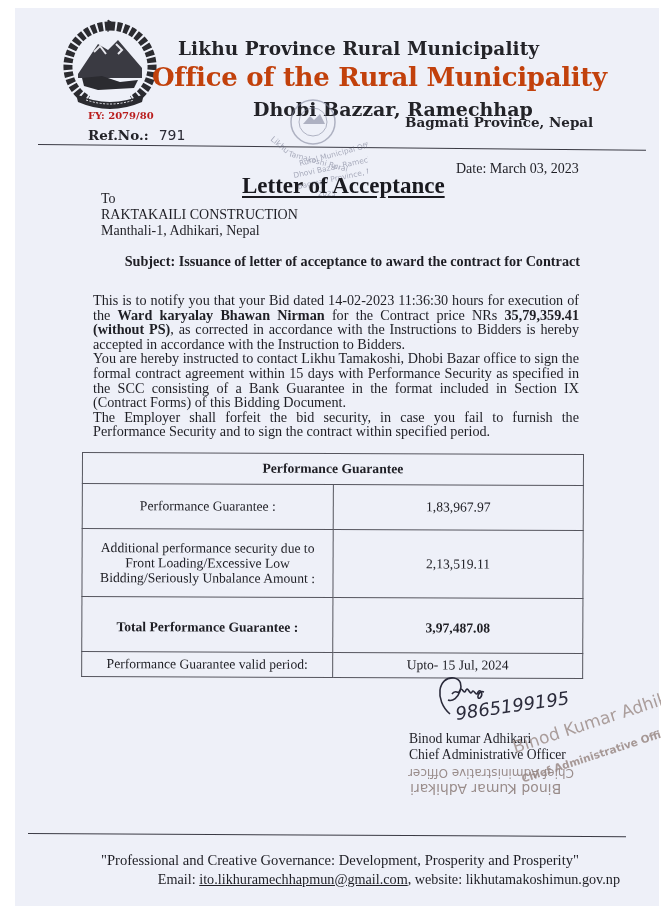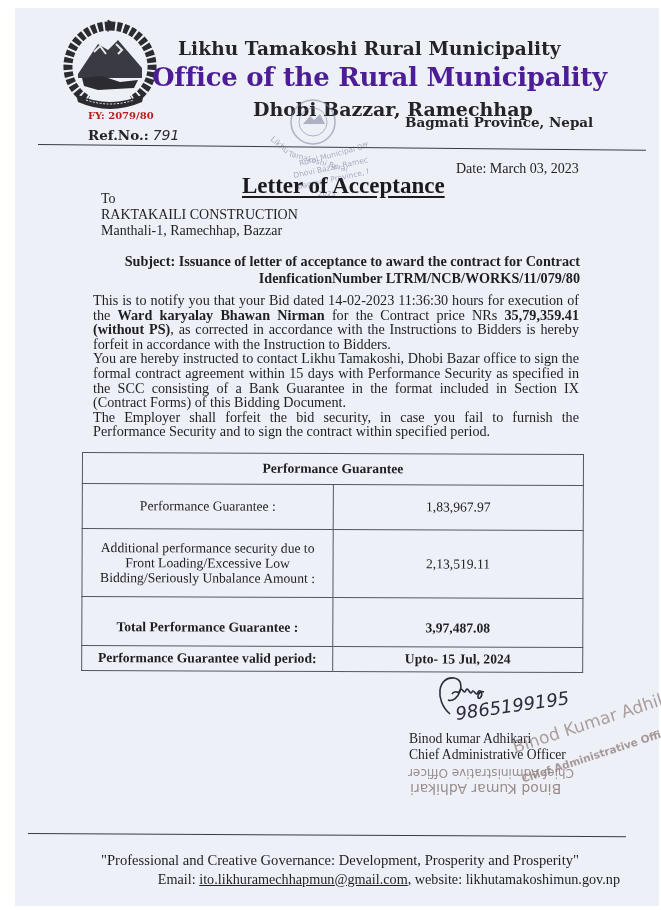--- a/index.html
+++ b/index.html
@@ -9,25 +9,25 @@
   }
   .paper {
     position:absolute; left:15px; top:8px; width:644px; height:898px;
     background:#eef0f8;
   }
   .abs { position:absolute; }
   
   .emblem { position:absolute; left:58px; top:18px; width:104px; height:92px; }
   
   .h-muni { left:178px; top:38px; font-family:"DejaVu Serif", serif; font-weight:bold; font-size:18.5px; color:#232328; letter-spacing:0.1px; white-space:nowrap; }
-  .h-office { left:152px; top:62px; font-family:"DejaVu Serif", serif; font-weight:bold; font-size:26px; color:#4c1d95; white-space:nowrap; letter-spacing:-0.3px; }
+  .h-office { left:152px; top:62px; font-family:"DejaVu Serif", serif; font-weight:bold; font-size:26px; color:#c2410c; white-space:nowrap; letter-spacing:-0.3px; }
   .h-addr { left:253px; top:98px; font-family:"DejaVu Serif", serif; font-weight:bold; font-size:19px; color:#232328; white-space:nowrap; }
   .h-fy { left:88px; top:110px; font-family:"DejaVu Serif", serif; font-weight:bold; font-size:10px; color:#b91c1c; white-space:nowrap; }
   .h-ref { left:88px; top:127px; font-family:"DejaVu Serif", serif; font-weight:bold; font-size:13.5px; color:#232328; white-space:nowrap; }
-  .h-ref .hand { font-family:"DejaVu Sans", sans-serif; font-weight:normal; font-size:14px; color:#2a2a35; font-style:italic; margin-left:4px; }
+  .h-ref .hand { font-family:"DejaVu Sans", sans-serif; font-weight:normal; font-size:14px; color:#2a2a35; margin-left:10px; }
   .h-prov { left:405px; top:114px; font-family:"DejaVu Serif", serif; font-weight:bold; font-size:13.5px; color:#232328; white-space:nowrap; }
   .rule-top { left:38px; top:144px; width:608px; height:0; border-top:1.3px solid #3a3a44; transform:rotate(0.55deg); transform-origin:left center; }
   .rule-bottom { left:28px; top:833px; width:598px; height:0; border-top:1.3px solid #3a3a44; transform:rotate(0.3deg); transform-origin:left center; }
 
   
   .stamp { position:absolute; left:258px; top:92px; width:110px; height:110px; opacity:0.55; }
 
   .date { left:456px; top:161px; font-size:14px; white-space:nowrap; }
   .title { left:242px; top:173px; font-size:23px; font-weight:bold; text-decoration:underline; text-underline-offset:3px; white-space:nowrap; color:#1a1a20; }
   .to { left:93px; top:191px; font-size:14px; line-height:16px;margin-left:8px; }
@@ -38,22 +38,22 @@
   .body { left:93px; top:293px; width:486px; font-size:14.2px; line-height:14.6px; text-align:justify; }
   .body p { margin:0; }
   .body b { font-weight:bold; }
 
   
   .tbl { position:absolute; left:82px; top:452px; width:502px; border:1px solid #55555e; border-collapse:collapse; font-size:13.6px; transform:rotate(0.22deg); transform-origin:left top; }
   .tbl td { border:1px solid #55555e; text-align:center; vertical-align:middle; padding:0 6px; }
   .tbl .th { font-weight:bold; height:30px; }
   .tbl .r1 td { height:44px; }
   .tbl .r2 td { height:67px; line-height:15px;border-radius:10px; }
-  .tbl .r3 td { height:38px; font-weight:bold; vertical-align:bottom; padding-bottom:10px; }
-  .tbl .r4 td { height:24px; font-weight:bold; }
+  .tbl .r3 td { height:38px; font-weight:bold; vertical-align:bottom; padding-bottom:16px; }
+  .tbl .r4 td { height:24px; font-weight:normal; }
   .tbl .c1 { width:238px; }
 
   
   .sig { position:absolute; left:428px; top:670px; width:80px; height:52px; }
   .phone { left:455px; top:695px; font-family:"DejaVu Sans", sans-serif; font-style:italic; font-size:18px; color:#2a2a3a; transform:rotate(-8deg); white-space:nowrap; }
   .signer { left:409px; top:731px; font-size:13.6px; line-height:16px; white-space:nowrap; }
   .signer div { white-space:nowrap; }
   .seal1 { left:408px; top:766px; font-family:"DejaVu Sans", sans-serif; font-size:12px; color:#7d6b66; transform:rotate(180deg); white-space:nowrap; opacity:0.75; }
   .seal1b { left:410px; top:781px; font-family:"DejaVu Sans", sans-serif; font-size:14px; color:#7d6b66; transform:rotate(180deg); white-space:nowrap; opacity:0.75; }
   .seal2 { left:510px; top:738px; font-family:"DejaVu Sans", sans-serif; font-size:17px; color:#9a8985; transform:rotate(-18deg); transform-origin:left top; white-space:nowrap; opacity:0.8; }
@@ -77,21 +77,21 @@
 
   <path d="M20 56 L40 26 L50 32 L60 22 L84 50 L84 60 L20 60 Z" fill="#3a3a42"></path>
   <path d="M36 34 L42 28 L48 36 M58 26 L64 32 L60 36" fill="none" stroke="#e8e8ee" stroke-width="2"></path>
 
   <path d="M24 60 L44 58 L62 64 L80 62 L76 70 L40 72 L26 68 Z" fill="#2b2b30"></path>
 
   <path d="M18 76 Q52 92 86 76 L84 84 Q52 98 20 84 Z" fill="#2b2b30"></path>
   <path d="M28 82 Q52 90 76 82" fill="none" stroke="#e8e8ee" stroke-width="1" stroke-dasharray="2 1.5"></path>
 </svg>
 
-<div class="abs h-muni">Likhu Tamakoshi Rural Municipality</div>
+<div class="abs h-muni">Likhu Province Rural Municipality</div>
 <div class="abs h-office">Office of the Rural Municipality</div>
 <div class="abs h-addr">Dhobi Bazzar, Ramechhap</div>
 <div class="abs h-fy"><span>FY:</span> <span>2079/80</span></div>
 <div class="abs h-ref"><span>Ref.No.:</span><span class="hand">791</span></div>
 <div class="abs h-prov">Bagmati Province, Nepal</div>
 <div class="abs rule-top"></div>
 
 <svg class="stamp" viewBox="0 0 110 110">
   <circle cx="55" cy="30" r="22" fill="none" stroke="#7b7f96" stroke-width="1.5"></circle>
   <circle cx="55" cy="30" r="14" fill="none" stroke="#7b7f96" stroke-width="1"></circle>
@@ -103,30 +103,29 @@
   <text x="40" y="97" font-size="7.5" fill="#6c7088" transform="rotate(-12 40 97)" font-family="DejaVu Sans, sans-serif">Bagmati Province, Nepal</text>
   <text x="60" y="104" font-size="7" fill="#6c7088" font-family="DejaVu Sans, sans-serif">2023</text>
 </svg>
 
 <div class="abs date">Date: March 03, 2023</div>
 <div class="abs title">Letter of Acceptance</div>
 
 <div class="abs to" style="top:191px;">
   <div>To</div>
   <div>RAKTAKAILI CONSTRUCTION</div>
-  <div>Manthali-1, Ramechhap, Bazzar</div>
+  <div>Manthali-1, Adhikari, Nepal</div>
 </div>
 
 <div class="abs subject">
   <div>Subject: Issuance of letter of acceptance to award the contract for Contract</div>
-  <div>IdenficationNumber LTRM/NCB/WORKS/11/079/80</div>
 </div>
 
 <div class="abs body">
-  <p><span>This is to notify you that your Bid dated 14-02-2023 11:36:30 hours for execution of the </span><b>Ward karyalay Bhawan Nirman</b><span> for the Contract price NRs </span><b>35,79,359.41 (without PS)</b><span>, as corrected in accordance with the Instructions to Bidders is hereby forfeit in accordance with the Instruction to Bidders.</span></p>
+  <p><span>This is to notify you that your Bid dated 14-02-2023 11:36:30 hours for execution of the </span><b>Ward karyalay Bhawan Nirman</b><span> for the Contract price NRs </span><b>35,79,359.41 (without PS)</b><span>, as corrected in accordance with the Instructions to Bidders is hereby accepted in accordance with the Instruction to Bidders.</span></p>
   <p>You are hereby instructed to contact Likhu Tamakoshi, Dhobi Bazar office to sign the formal contract agreement within 15 days with Performance Security as specified in the SCC consisting of a Bank Guarantee in the format included in Section IX (Contract Forms) of this Bidding Document.</p>
   <p>The Employer shall forfeit the bid security, in case you fail to furnish the Performance Security and to sign the contract within specified period.</p>
 </div>
 
 <table class="tbl">
   <tbody>
       <tr>
         <td class="th" colspan="2">Performance Guarantee</td>
       </tr>
   <tr class="r1">

